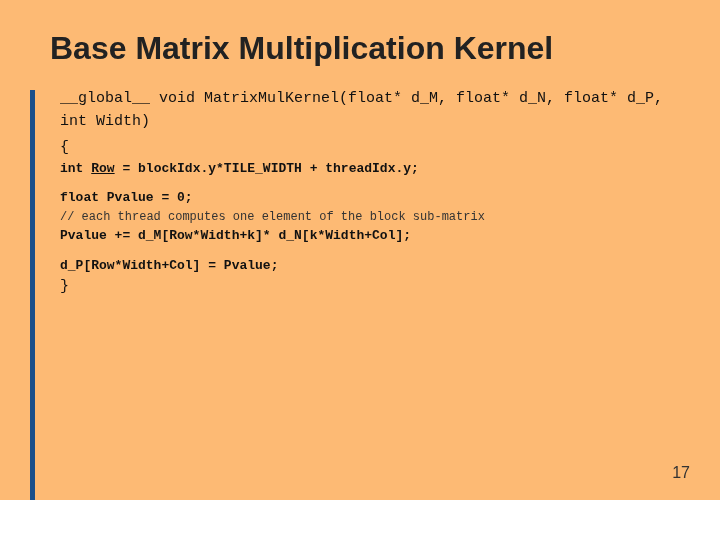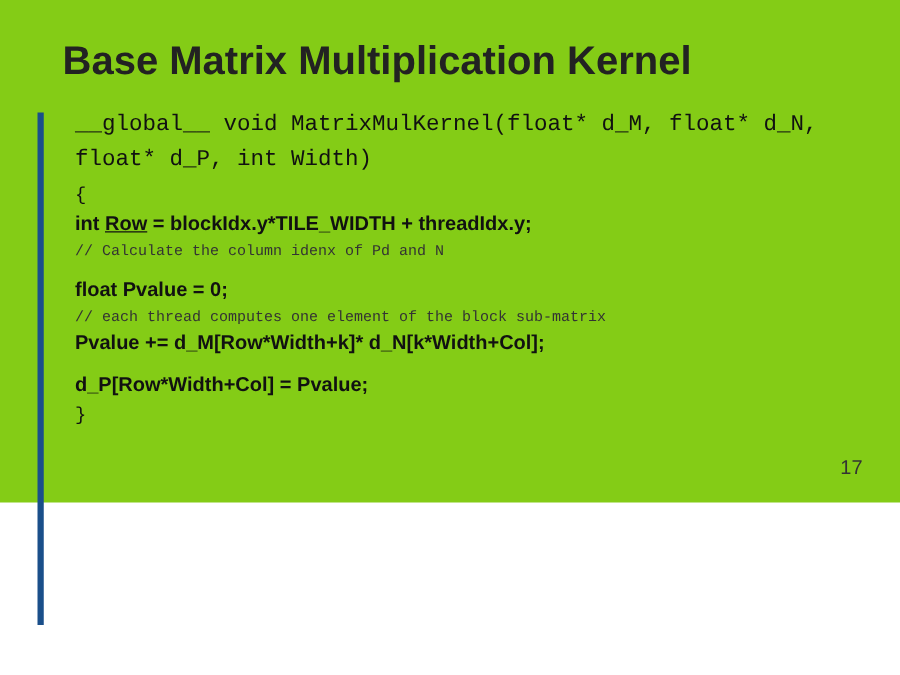--- a/index.html
+++ b/index.html
@@ -5,22 +5,22 @@
     * { margin: 0; padding: 0; box-sizing: border-box; }
     body {
       width: 720px;
       height: 540px;
       background: #ffffff;
       font-family: Arial, Helvetica, sans-serif;
       overflow: hidden;
     }
     .slide {
       width: 720px;
-      height: 402px;
-      background: #84cc16;
+      height: 500px;
+      background: #fdba74;
       position: relative;
       padding: 30px 40px 20px 40px;
     }
     .title {
       font-size: 32px;
       font-weight: bold;
       color: #222222;
       margin-bottom: 20px;
       margin-left: 10px;
     }
@@ -40,38 +40,38 @@
       font-family: 'Courier New', Courier, monospace;
       font-size: 13.5px;
       line-height: 1.55;
       color: #111111;
     }
     .comment {
       font-size: 12px;
       color: #333333;
     }
     .code-large {
-      font-size: 16px;
+      font-size: 13px;
       font-weight: bold;
-      font-family: Liberation Sans, sans-serif;
+      font-family: Liberation Mono, monospace;
       line-height: 1.5;
     }
     .underline-row {
       text-decoration: underline;
     }
     .slide-number {
       position: absolute;
       bottom: 18px;
       right: 30px;
       font-size: 16px;
       color: #333;
     }
     .global-line {
       font-family: 'Courier New', Courier, monospace;
-      font-size: 18px;
+      font-size: 15px;
       color: #111;
       margin-bottom: 2px;
     }
     .brace-line {
       font-family: 'Courier New', Courier, monospace;
       font-size: 15px;
       color: #111;
     }
     .spacer { height: 10px; }
   </style>
@@ -87,21 +87,20 @@
     <div class="code-block">
 
       <div class="global-line">__global__ void MatrixMulKernel(float* d_M, float* d_N, float* d_P, int Width)</div>
       <div class="brace-line">{</div>
 
 
       <div class="code-large">
         int <span class="underline-row">Row</span> = blockIdx.y*TILE_WIDTH + threadIdx.y;
       </div>
 
-      <div class="comment">// Calculate the column idenx of Pd and N</div>
 
 
       <div class="spacer"></div>
 
       <div class="code-large">float Pvalue = 0;</div>
 
       <div class="comment">// each thread computes one element of the block sub-matrix</div>
 
 
       <div class="code-large">  Pvalue += d_M[Row*Width+k]* d_N[k*Width+Col];</div>

